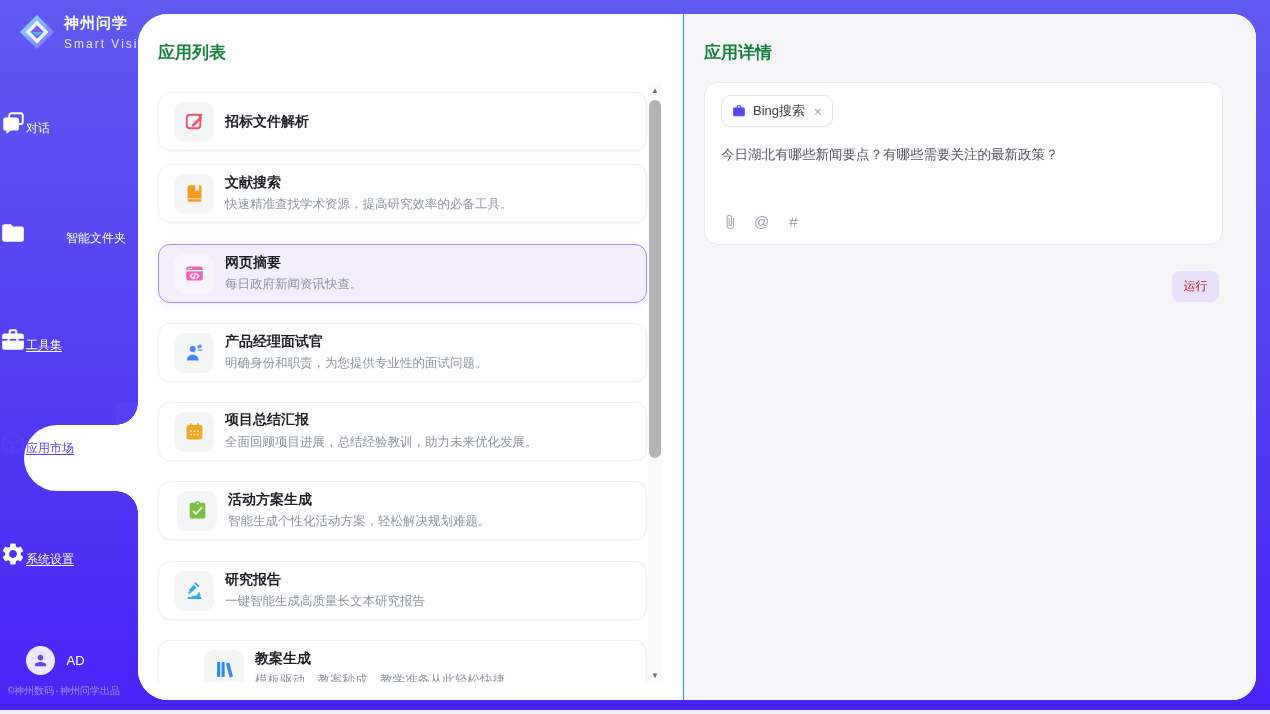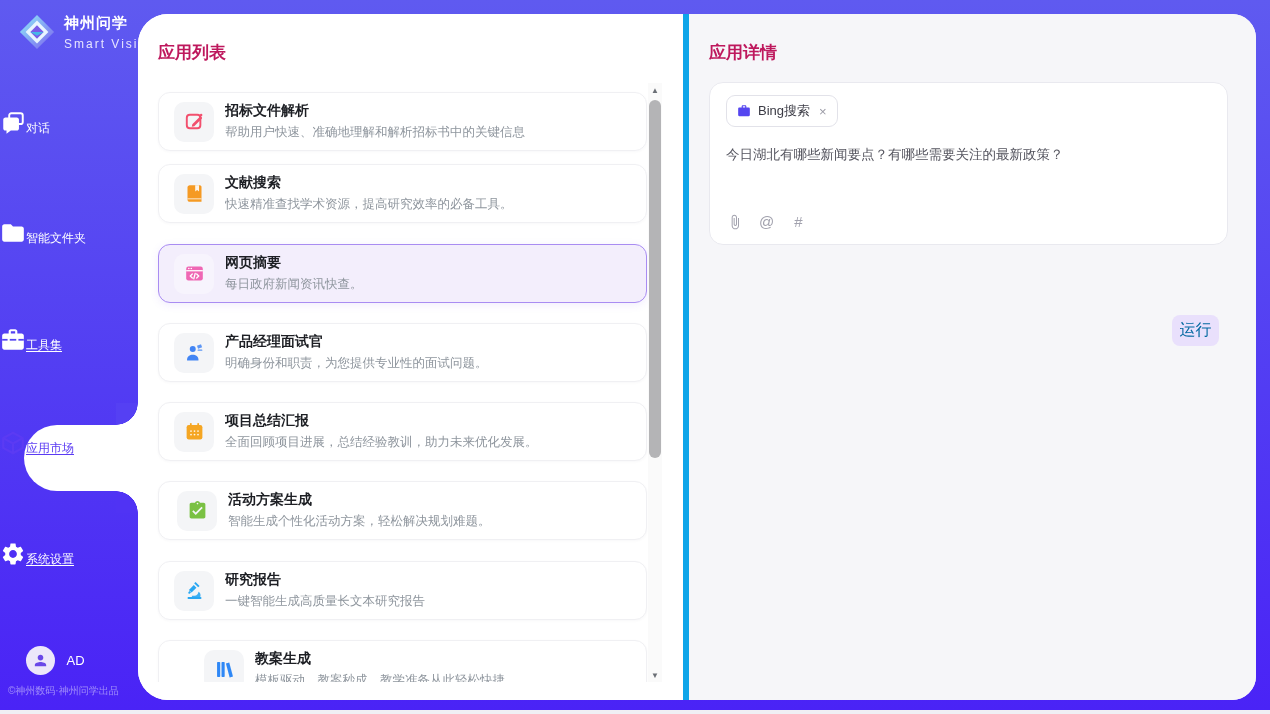--- a/index.html
+++ b/index.html
@@ -7,23 +7,23 @@
   body { font-family:"Liberation Sans","DejaVu Sans",sans-serif; background:#f0eff4; position:relative; }
 
   
   .frame { position:absolute; left:0; top:0; width:1270px; height:710px;
            background:linear-gradient(180deg,#5f5af0 0%, #523cf3 55%, #4a23f6 100%); }
 
   
   .content { position:absolute; left:138px; top:14px; width:1118px; height:686px;
              border-radius:30px 24px 24px 30px; background:#ffffff; overflow:hidden; display:flex; }
   .list-panel { width:545px; position:relative; background:#fff; }
-  .detail-panel { flex:1; position:relative; background:#f6f6f9; border-left:6px solid #0ea5e9; }
-
-  .panel-title { position:absolute; left:20px; top:27px; font-size:17px; font-weight:700; color:#be185d; }
+  .detail-panel { flex:1; position:relative; background:#f6f6f9; border-left:1px solid #0ea5e9; }
+
+  .panel-title { position:absolute; left:20px; top:27px; font-size:17px; font-weight:700; color:#15803d; }
 
   
   .list-viewport { position:absolute; left:0; top:69px; width:545px; height:599px; overflow:hidden; }
   .app-card { position:absolute; left:20px; width:489px; height:59px; background:#fff;
               border:1px solid #f0f0f3; border-radius:12px; display:flex; align-items:center;
               padding-left:15px; cursor:pointer; box-shadow:0 1px 3px rgba(30,30,60,0.03); }
   .app-card.selected { background:#f3eefc; border:1.5px solid #a98cf2; box-shadow:0 2px 8px rgba(120,80,240,0.10); }
   .tile { width:40px; height:40px; border-radius:10px; background:#f4f5f7; display:flex;
           align-items:center; justify-content:center; flex-shrink:0; }
   .app-card.selected .tile { background:#f7f4fd; }
@@ -47,22 +47,22 @@
           gap:7px; padding:0 10px; border:1px solid #e2e2e9; border-radius:9px; background:#fff; cursor:default; }
   .chip svg { width:14px; height:14px; }
   .chip-label { font-size:13px; color:#3a3a44; }
   .chip-close { font-size:13px; color:#9a9aa5; cursor:pointer; margin-left:2px; line-height:1; }
   .query-text { position:absolute; left:16px; top:62px; width:480px; font-size:13.5px; color:#54545e; line-height:1.45; }
   .composer-icons { position:absolute; left:16px; bottom:14px; display:flex; align-items:center; gap:15px; color:#a2a2ae; }
   .composer-icons .ci { width:17px; height:17px; display:flex; align-items:center; justify-content:center;
                         font-size:15px; cursor:pointer; }
   .composer-icons svg { width:16px; height:16px; }
   .run-button { position:absolute; right:37px; top:257px; width:47px; height:31px; border:none;
-                border-radius:8px; background:#e9e0fc; color:#0369a1; font-size:16px; cursor:pointer;
-                font-family:inherit; display:flex; align-items:center; justify-content:center;margin-top:44px; }
+                border-radius:8px; background:#e9e0fc; color:#b91c1c; font-size:12px; cursor:pointer;
+                font-family:inherit; display:flex; align-items:center; justify-content:center; }
 
   
   .logo { position:absolute; left:18px; top:13px; display:flex; align-items:center; gap:8px; }
   .logo svg { width:38px; height:38px; }
   .brand-name { font-size:15px; font-weight:700; color:#fff; letter-spacing:1px; }
   .brand-tag { font-size:12px; color:#e6e4ff; letter-spacing:2px; margin-top:4px; }
 
   .nav-item { position:absolute; left:0; width:138px; display:flex; flex-direction:row;
               align-items:center; cursor:pointer; color:#fff; z-index:2; }
   .nav-item svg { width:26px; height:26px; }
@@ -76,21 +76,21 @@
                         background:radial-gradient(circle 22px at 0 0, #5540f3 0 21.5px, #fff 22px); }
   .nav-bubble::after  { content:""; position:absolute; right:0; bottom:-22px; width:22px; height:22px;
                         background:radial-gradient(circle 22px at 0 100%, #5033f4 0 21.5px, #fff 22px); }
 
   .user-row { position:absolute; left:0; top:646px; width:111px; display:flex; align-items:center;
               justify-content:center; gap:11px; cursor:pointer; }
   .avatar { width:29px; height:29px; border-radius:50%; background:#ece7fa; display:flex;
             align-items:center; justify-content:center; }
   .avatar svg { width:17px; height:17px; color:#6a48e8; }
   .user-name { color:#fff; font-size:13px; }
-  .copyright { position:absolute; left:8px; top:684px; font-size:10px; color:rgba(255,255,255,0.45); white-space:nowrap; }
+  .copyright { position:absolute; left:8px; top:684px; font-size:10px; color:rgba(255,255,255,0.45); white-space:nowrap;font-family:Liberation Mono, monospace; }
 </style>
 </head>
 <body>
 
 <div class="frame">
 
   <div class="logo">
     <svg viewBox="0 0 40 40">
       <defs>
           <linearGradient id="lg1" x1="0" y1="0" x2="1" y2="1">
@@ -110,21 +110,21 @@
   </div>
 
   <div class="nav-bubble"></div>
   <div class="nav-item" style="top: 110px;">
     <span class="nav-icon"><svg viewBox="0 0 24 24">
           <rect x="8.5" y="3" width="12.5" height="10" rx="2" fill="none" stroke="currentColor" stroke-width="1.8"></rect>
           <path d="M15.5 7H5c-1.1 0-2 .9-2 2v8c0 1.1.9 2 2 2h1v3l4-3h5.5c1.1 0 2-.9 2-2V9c0-1.1-.9-2-2-2z" fill="currentColor"></path>
         </svg></span>
     <span class="nav-label">对话</span>
   </div>
-    <div class="nav-item" style="top: 220px;">
+    <div class="nav-item" style="top: 220px; gap: 40px;">
     <span class="nav-icon"><svg viewBox="0 0 24 24" fill="currentColor">
           <path d="M10 4H4c-1.1 0-2 .9-2 2v12c0 1.1.9 2 2 2h16c1.1 0 2-.9 2-2V8c0-1.1-.9-2-2-2h-8l-2-2z"></path>
         </svg></span>
     <span class="nav-label">智能文件夹</span>
   </div>
     <div class="nav-item" style="top: 327px;">
     <span class="nav-icon"><svg viewBox="0 0 24 24" fill="currentColor">
           <path d="M20 6h-4V4c0-1.1-.9-2-2-2h-4c-1.1 0-2 .9-2 2v2H4c-1.1 0-2 .9-2 2v11c0 1.1.9 2 2 2h16c1.1 0 2-.9 2-2V8c0-1.1-.9-2-2-2zm-6 0h-4V4h4v2z"></path>
           <rect x="2" y="11" width="20" height="1.6" fill="#5645f2"></rect>
           <rect x="7" y="10" width="2" height="4" rx="0.5" fill="currentColor"></rect>
@@ -167,21 +167,20 @@
         <div class="app-card" style="top: 9px;">
     <span class="tile" style="color: rgb(242, 80, 110);">
             <svg viewBox="0 0 24 24">
               <rect x="3.2" y="4.2" width="15.5" height="15.5" rx="3.5" fill="none" stroke="currentColor" stroke-width="2.2"></rect>
               <path d="M9.5 15.2l8.6-8.6c.5-.5 1.3-.5 1.8 0l.4.4c.5.5.5 1.3 0 1.8l-8.6 8.6-2.8.6.6-2.8z" fill="currentColor"></path>
               <circle cx="19.6" cy="4.6" r="1.4" fill="currentColor"></circle>
             </svg>
           </span>
     <span class="card-text">
       <span class="card-title" style="display:block">招标文件解析</span>
-      <span class="card-desc" style="display:block">帮助用户快速、准确地理解和解析招标书中的关键信息</span>
     </span>
   </div>
         <div class="app-card" style="top: 81px;">
     <span class="tile" style="color: rgb(245, 154, 35);">
             <svg viewBox="0 0 24 24">
               <path d="M18 2.5H6.5C5.1 2.5 4 3.6 4 5v14c0 1.4 1.1 2.5 2.5 2.5H20V4.5c0-1.1-.9-2-2-2z" fill="currentColor"></path>
               <path d="M12.8 2.5h4.4v7.2l-2.2-1.7-2.2 1.7z" fill="#fff" opacity="0.9"></path>
               <rect x="4" y="17.2" width="16" height="1.6" fill="#fff" opacity="0.55"></rect>
             </svg>
           </span>
@@ -212,21 +211,21 @@
               <path d="M3.5 20c0-3.3 3-5.4 6.5-5.4s6.5 2.1 6.5 5.4v1h-13z"></path>
               <path d="M14.8 4.2l4.6-1.7 1.3 3.5-4.6 1.7z" opacity="0.85"></path>
               <rect x="15.5" y="8.5" width="5.5" height="1.6" rx="0.8" opacity="0.85"></rect>
             </svg>
           </span>
     <span class="card-text">
       <span class="card-title" style="display:block">产品经理面试官</span>
       <span class="card-desc" style="display:block">明确身份和职责，为您提供专业性的面试问题。</span>
     </span>
   </div>
-        <div class="app-card" style="top: 319px;">
+        <div class="app-card" style="top: 319px; font-family: Liberation Mono, monospace;">
     <span class="tile" style="color: rgb(245, 166, 35);">
             <svg viewBox="0 0 24 24">
               <rect x="3" y="4.5" width="18" height="16.5" rx="2.5" fill="currentColor"></rect>
               <rect x="6.8" y="2.2" width="2" height="4.6" rx="1" fill="currentColor"></rect>
               <rect x="15.2" y="2.2" width="2" height="4.6" rx="1" fill="currentColor"></rect>
               <g fill="#fff" opacity="0.9">
                 <circle cx="8" cy="11.5" r="1"></circle>
                 <circle cx="12" cy="11.5" r="1"></circle>
                 <circle cx="16" cy="11.5" r="1"></circle>
                 <circle cx="8" cy="15.5" r="1"></circle>

